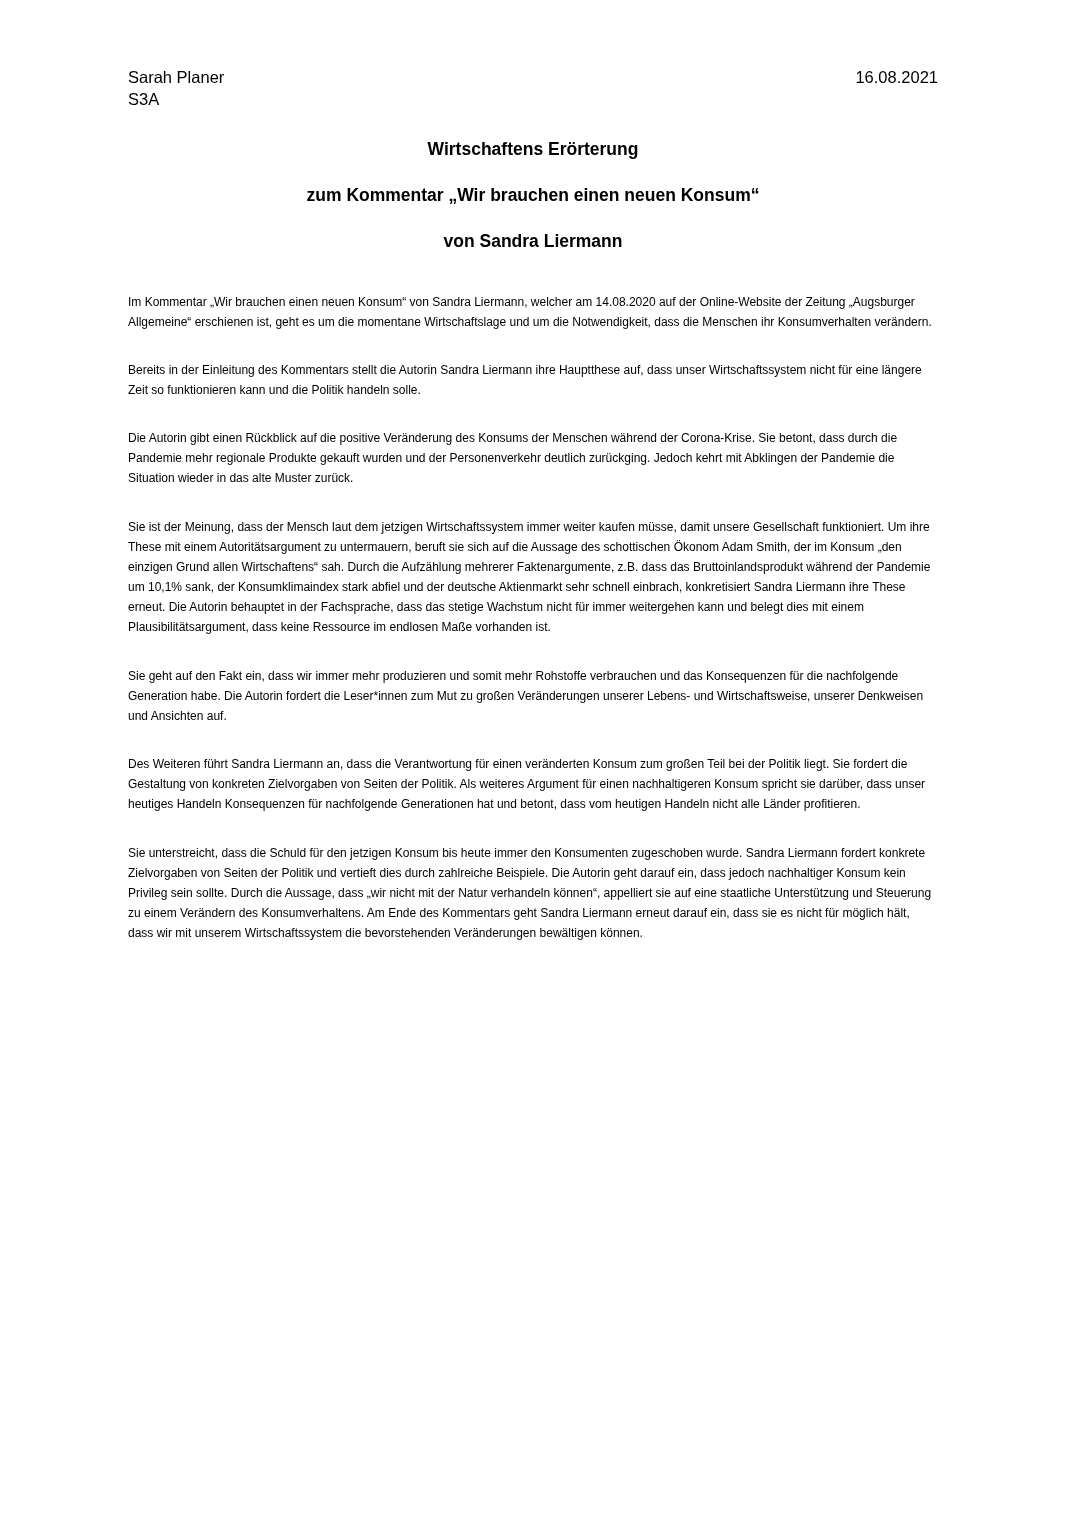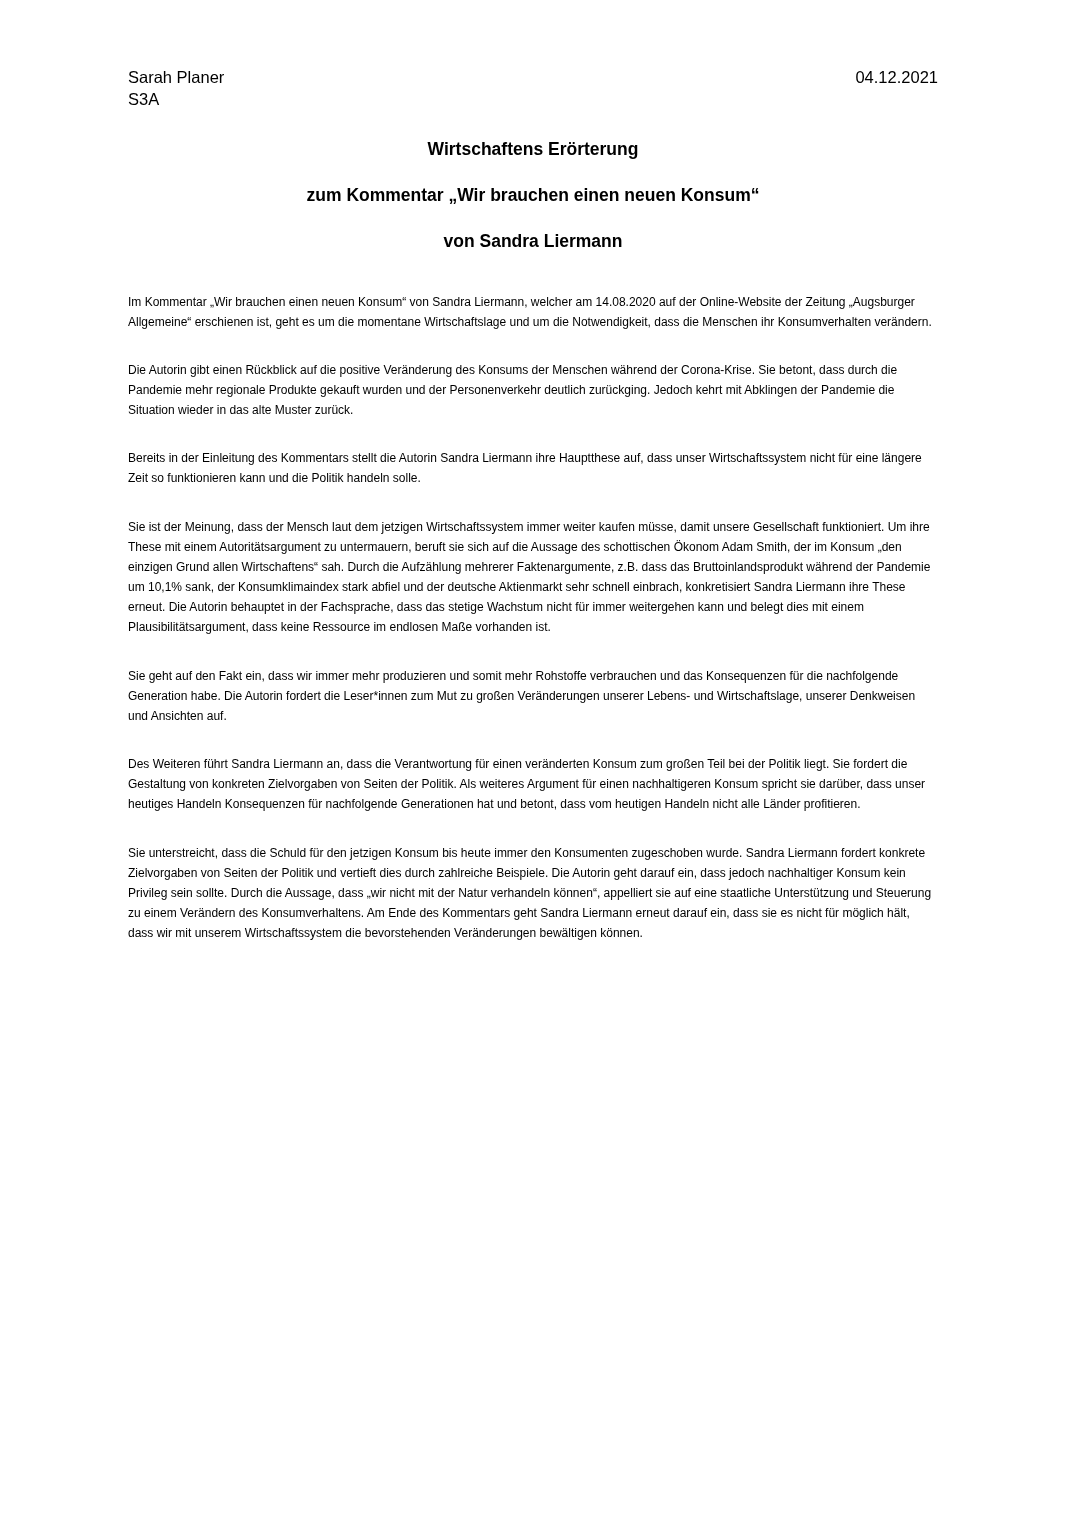--- a/index.html
+++ b/index.html
@@ -48,32 +48,32 @@
 </head>
 <body>
 
 <div class="page">
 
   <div class="doc-header">
     <div class="left">
       <div>Sarah Planer</div>
       <div>S3A</div>
     </div>
-    <div class="right">04.12.2021</div>
+    <div class="right">16.08.2021</div>
   </div>
 
   <div class="title-block">
     <div class="title-line">Wirtschaftens Erörterung</div>
     <div class="title-line">zum Kommentar „Wir brauchen einen neuen Konsum“</div>
     <div class="title-line">von Sandra Liermann</div>
   </div>
 
   <div class="essay-body">
     <p>Im Kommentar „Wir brauchen einen neuen Konsum“ von Sandra Liermann, welcher am 14.08.2020 auf der Online-Website der Zeitung „Augsburger Allgemeine“ erschienen ist, geht es um die momentane Wirtschaftslage und um die Notwendigkeit, dass die Menschen ihr Konsumverhalten verändern.</p>
+    <p>Bereits in der Einleitung des Kommentars stellt die Autorin Sandra Liermann ihre Hauptthese auf, dass unser Wirtschaftssystem nicht für eine längere Zeit so funktionieren kann und die Politik handeln solle.</p>
     <p>Die Autorin gibt einen Rückblick auf die positive Veränderung des Konsums der Menschen während der Corona-Krise. Sie betont, dass durch die Pandemie mehr regionale Produkte gekauft wurden und der Personenverkehr deutlich zurückging. Jedoch kehrt mit Abklingen der Pandemie die Situation wieder in das alte Muster zurück.</p>
-    <p>Bereits in der Einleitung des Kommentars stellt die Autorin Sandra Liermann ihre Hauptthese auf, dass unser Wirtschaftssystem nicht für eine längere Zeit so funktionieren kann und die Politik handeln solle.</p>
     <p>Sie ist der Meinung, dass der Mensch laut dem jetzigen Wirtschaftssystem immer weiter kaufen müsse, damit unsere Gesellschaft funktioniert. Um ihre These mit einem Autoritätsargument zu untermauern, beruft sie sich auf die Aussage des schottischen Ökonom Adam Smith, der im Konsum „den einzigen Grund allen Wirtschaftens“ sah. Durch die Aufzählung mehrerer Faktenargumente, z.B. dass das Bruttoinlandsprodukt während der Pandemie um 10,1% sank, der Konsumklimaindex stark abfiel und der deutsche Aktienmarkt sehr schnell einbrach, konkretisiert Sandra Liermann ihre These erneut. Die Autorin behauptet in der Fachsprache, dass das stetige Wachstum nicht für immer weitergehen kann und belegt dies mit einem Plausibilitätsargument, dass keine Ressource im endlosen Maße vorhanden ist.</p>
-    <p>Sie geht auf den Fakt ein, dass wir immer mehr produzieren und somit mehr Rohstoffe verbrauchen und das Konsequenzen für die nachfolgende Generation habe. Die Autorin fordert die Leser*innen zum Mut zu großen Veränderungen unserer Lebens- und Wirtschaftslage, unserer Denkweisen und Ansichten auf.</p>
+    <p>Sie geht auf den Fakt ein, dass wir immer mehr produzieren und somit mehr Rohstoffe verbrauchen und das Konsequenzen für die nachfolgende Generation habe. Die Autorin fordert die Leser*innen zum Mut zu großen Veränderungen unserer Lebens- und Wirtschaftsweise, unserer Denkweisen und Ansichten auf.</p>
     <p>Des Weiteren führt Sandra Liermann an, dass die Verantwortung für einen veränderten Konsum zum großen Teil bei der Politik liegt. Sie fordert die Gestaltung von konkreten Zielvorgaben von Seiten der Politik. Als weiteres Argument für einen nachhaltigeren Konsum spricht sie darüber, dass unser heutiges Handeln Konsequenzen für nachfolgende Generationen hat und betont, dass vom heutigen Handeln nicht alle Länder profitieren.</p>
     <p>Sie unterstreicht, dass die Schuld für den jetzigen Konsum bis heute immer den Konsumenten zugeschoben wurde. Sandra Liermann fordert konkrete Zielvorgaben von Seiten der Politik und vertieft dies durch zahlreiche Beispiele.  Die Autorin geht darauf ein, dass jedoch nachhaltiger Konsum kein Privileg sein sollte. Durch die Aussage, dass „wir nicht mit der Natur verhandeln können“, appelliert sie auf eine staatliche Unterstützung und Steuerung zu einem Verändern des Konsumverhaltens. Am Ende des Kommentars geht Sandra Liermann erneut darauf ein, dass sie es nicht für möglich hält, dass wir mit unserem Wirtschaftssystem die bevorstehenden Veränderungen bewältigen können.</p>
   </div>
 
 </div>
 
 </body></html>

